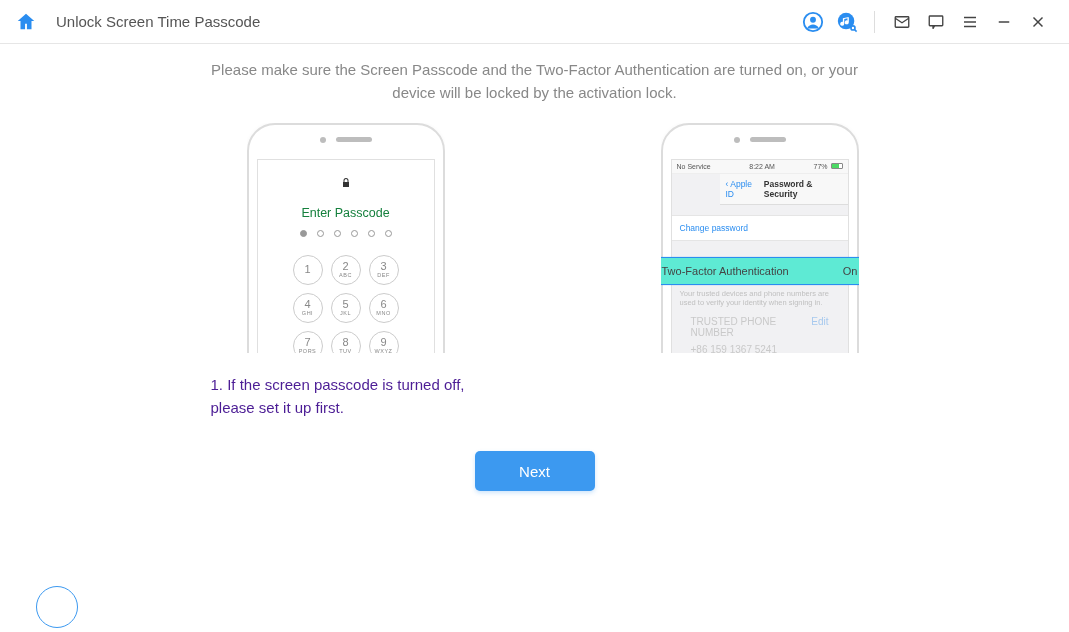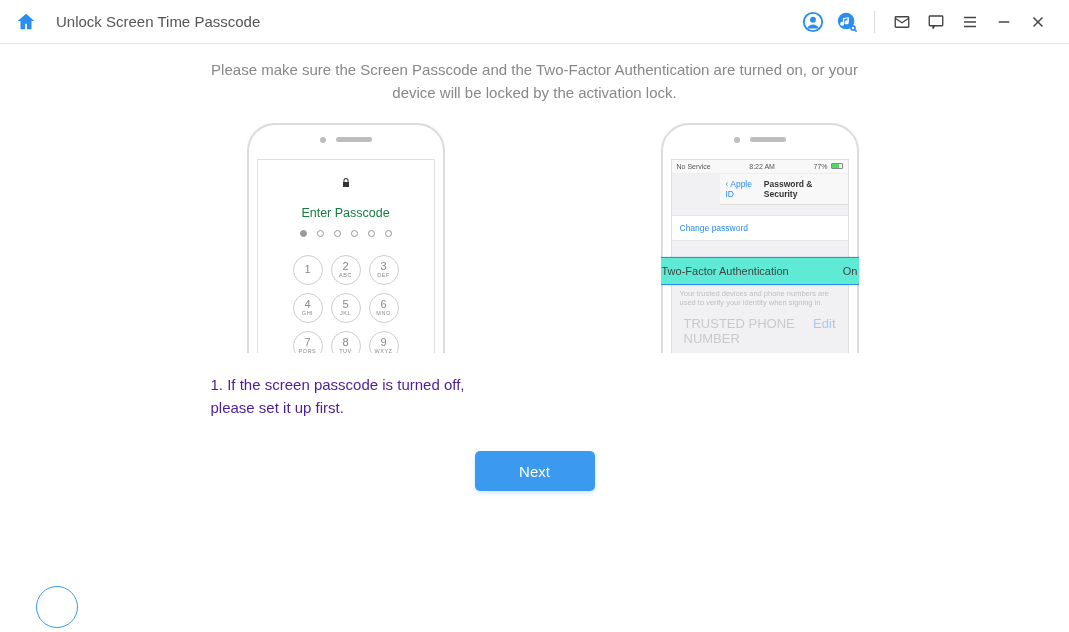--- a/index.html
+++ b/index.html
@@ -44,21 +44,21 @@
   .p2 .status .right { display:flex; gap:3px; align-items:center;}
   .p2 .battery { width:12px;height:6px;border:1px solid #888;border-radius:1px;position:relative; background:linear-gradient(to right,#4cd964 70%, #fff 70%);}
   .p2 .navrow { display:flex; align-items:center; gap:4px; padding:5px 6px; background:#f8f8f8; border-bottom:1px solid #ddd;margin-left:48px;}
   .p2 .navrow .back { color:#2a8df0; font-size:8.5px;}
   .p2 .navrow .navtitle { font-size:8.5px; font-weight:600; color:#333;}
   .p2 .gap { height:10px;}
   .p2 .cell { background:#fff; border-top:1px solid #e5e5e5; border-bottom:1px solid #e5e5e5; padding:7px 8px; display:flex; justify-content:space-between; font-size:8.5px;}
   .p2 .cell.link { color:#2a8df0;}
   .tfa-float { position:absolute; left:-10px; right:-10px; top:134px; border:1.5px solid #2a8df0; background:#5eead4; padding:7px 10px; display:flex; justify-content:space-between; font-size:11px; color:#444; box-shadow:0 0 0 1px rgba(42,141,240,.1);}
   .p2 .faint { color:#c0c0c0; padding:5px 8px; font-size:7.5px; line-height:1.3;}
-  .p2 .faintrow { display:flex; justify-content:space-between; padding:3px 12px; font-size:13px; color:#c9c9c9;}
+  .p2 .faintrow { display:flex; justify-content:space-between; padding:3px 19px; font-size:10px; color:#c9c9c9;}
   .p2 .faintrow .edit { color:#a7c9ee;}
   .p2 .shiftdown { height:43px; }
 
   .caption { width: 270px; font-size: 15px; color:#4c1d95; line-height:1.55; margin-top:20px; text-align:left;}
 
   .next-btn { display:block; margin: 32px auto 0; width: 120px; height:40px; background:#3c99f0; color:#fff; border:none; border-radius:5px; font-size:15px; cursor:pointer; box-shadow: 0 2px 4px rgba(60,153,240,.25);}
 
   .back-circle { position:absolute; left:36px; bottom:18px; width:42px;height:42px;border:1.5px solid #3c99f0;border-radius:50%;display:flex;align-items:center;justify-content:center;color:#3c99f0;cursor:pointer; font-size:20px;}
 </style>
 </head>

